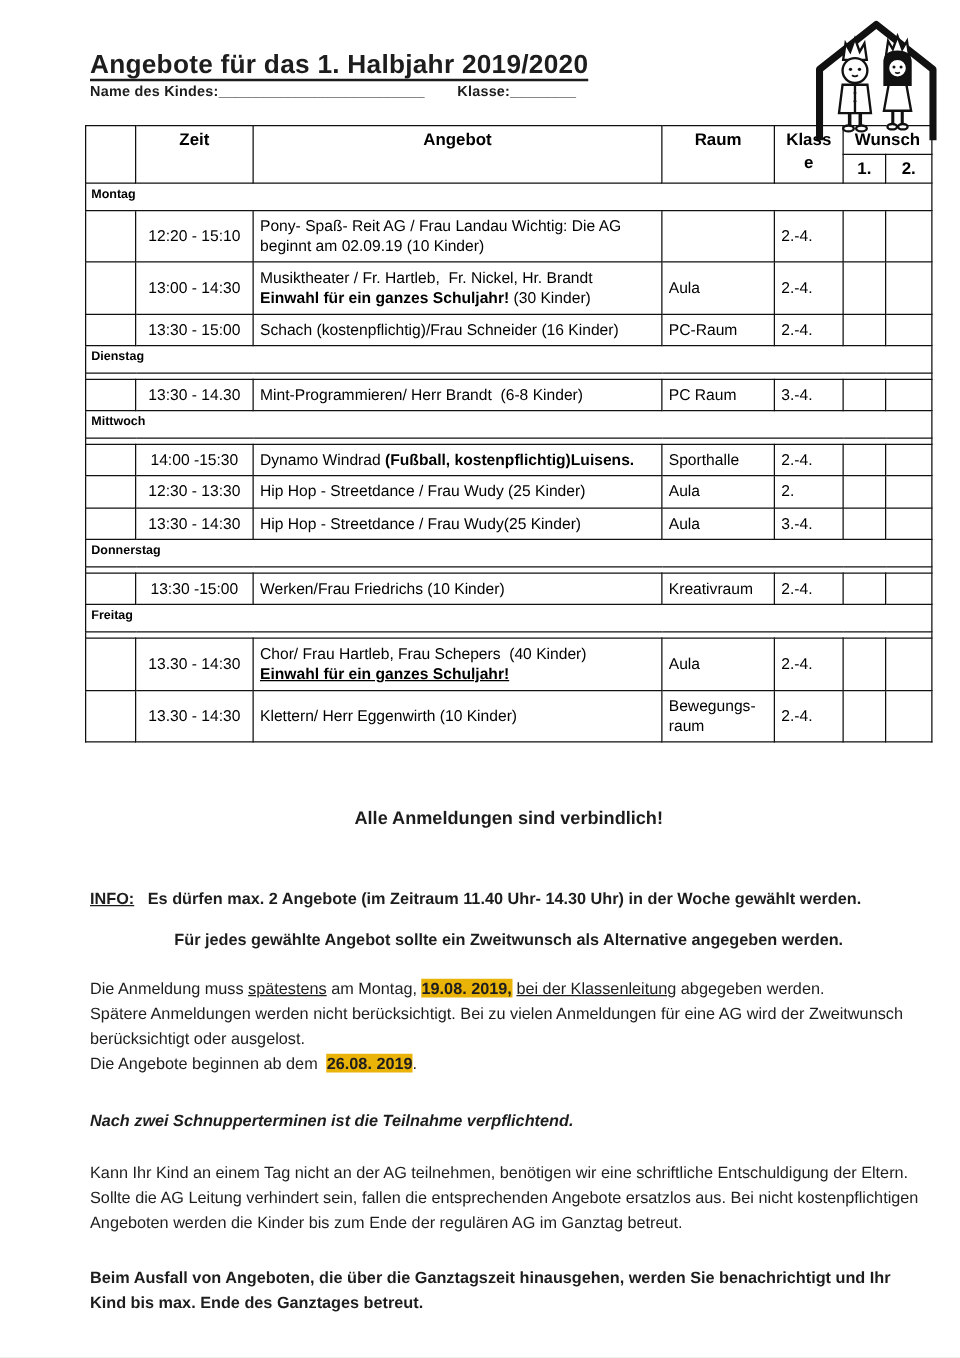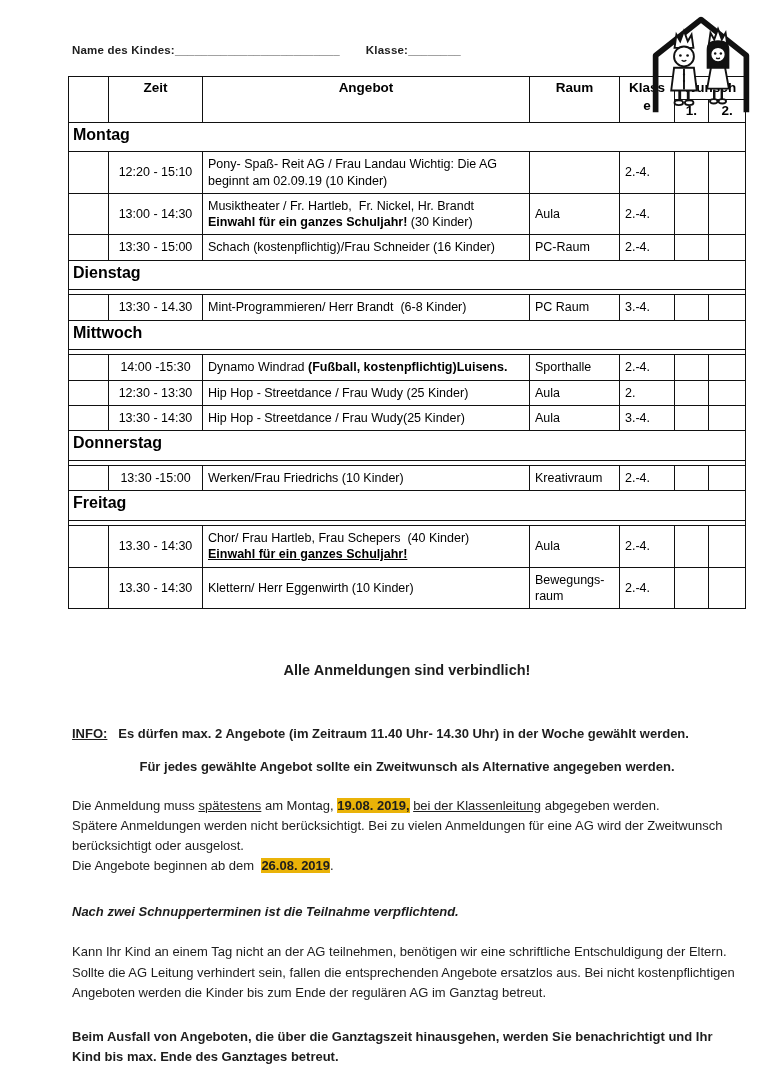--- a/index.html
+++ b/index.html
@@ -24,38 +24,39 @@
   .logo { position:absolute; top:12px; right:10px; width:114px; height:104px; }
 
   table.offers {
     border-collapse:collapse; table-layout:fixed; width:677px;
     margin:20px 0 0 -4px; font-size:12.5px; line-height:1.3; color:#000000;
   }
   table.offers td, table.offers th { border:1.5px solid #111; box-sizing:border-box; }
   table.offers th { font-size:13.5px; padding:2px 2px; vertical-align:top; }
   thead tr.h1 { height:23px; }
   thead tr.h2 { height:20px; }
-  td.day-cell { font-weight:bold; font-size:16px; padding:2px 4px 6px 4px; }
+  td.day-cell { font-weight:bold; font-size:10px; padding:2px 4px 6px 4px; }
   td.spacer-cell { height:5px; padding:0; }
   td.c-blank  { padding:2px; }
   td.c-zeit   { text-align:center; padding:4px 2px; }
   td.c-angebot{ padding:4px 5px; }
   td.c-raum   { padding:4px 5px; }
   td.c-klasse { padding:4px 5px; }
   td.c-w      { padding:2px; }
 
   .footer { font-size:13px; line-height:1.55; }
   h2.verbindlich { margin:50px 0 0 0; text-align:center; font-size:14.5px; font-weight:bold; }
   .footer p.fp { margin:0; }
 </style>
 </head>
 <body>
 
 <div class="page">
 
+  <h1 class="title">Angebote für das 1. Halbjahr 2019/2020</h1>
 
   <div class="name-line">
     <span>Name des Kindes:</span><span class="blank">_________________________</span><span class="klasse-gap"></span><span>Klasse:</span><span class="blank">________</span>
   </div>
 
   <svg class="logo" viewBox="0 0 120 110" aria-hidden="true">
     <path d="M12 106 L12 46 L60 8 L108 46 L108 106" fill="none" stroke="#111" stroke-width="6" stroke-linejoin="round"></path>
 
     <g stroke="#111" fill="#fff" stroke-width="2">
       <path d="M32 38 L34 24 L38 31 L42 20 L46 31 L50 24 L52 38 Z"></path>

